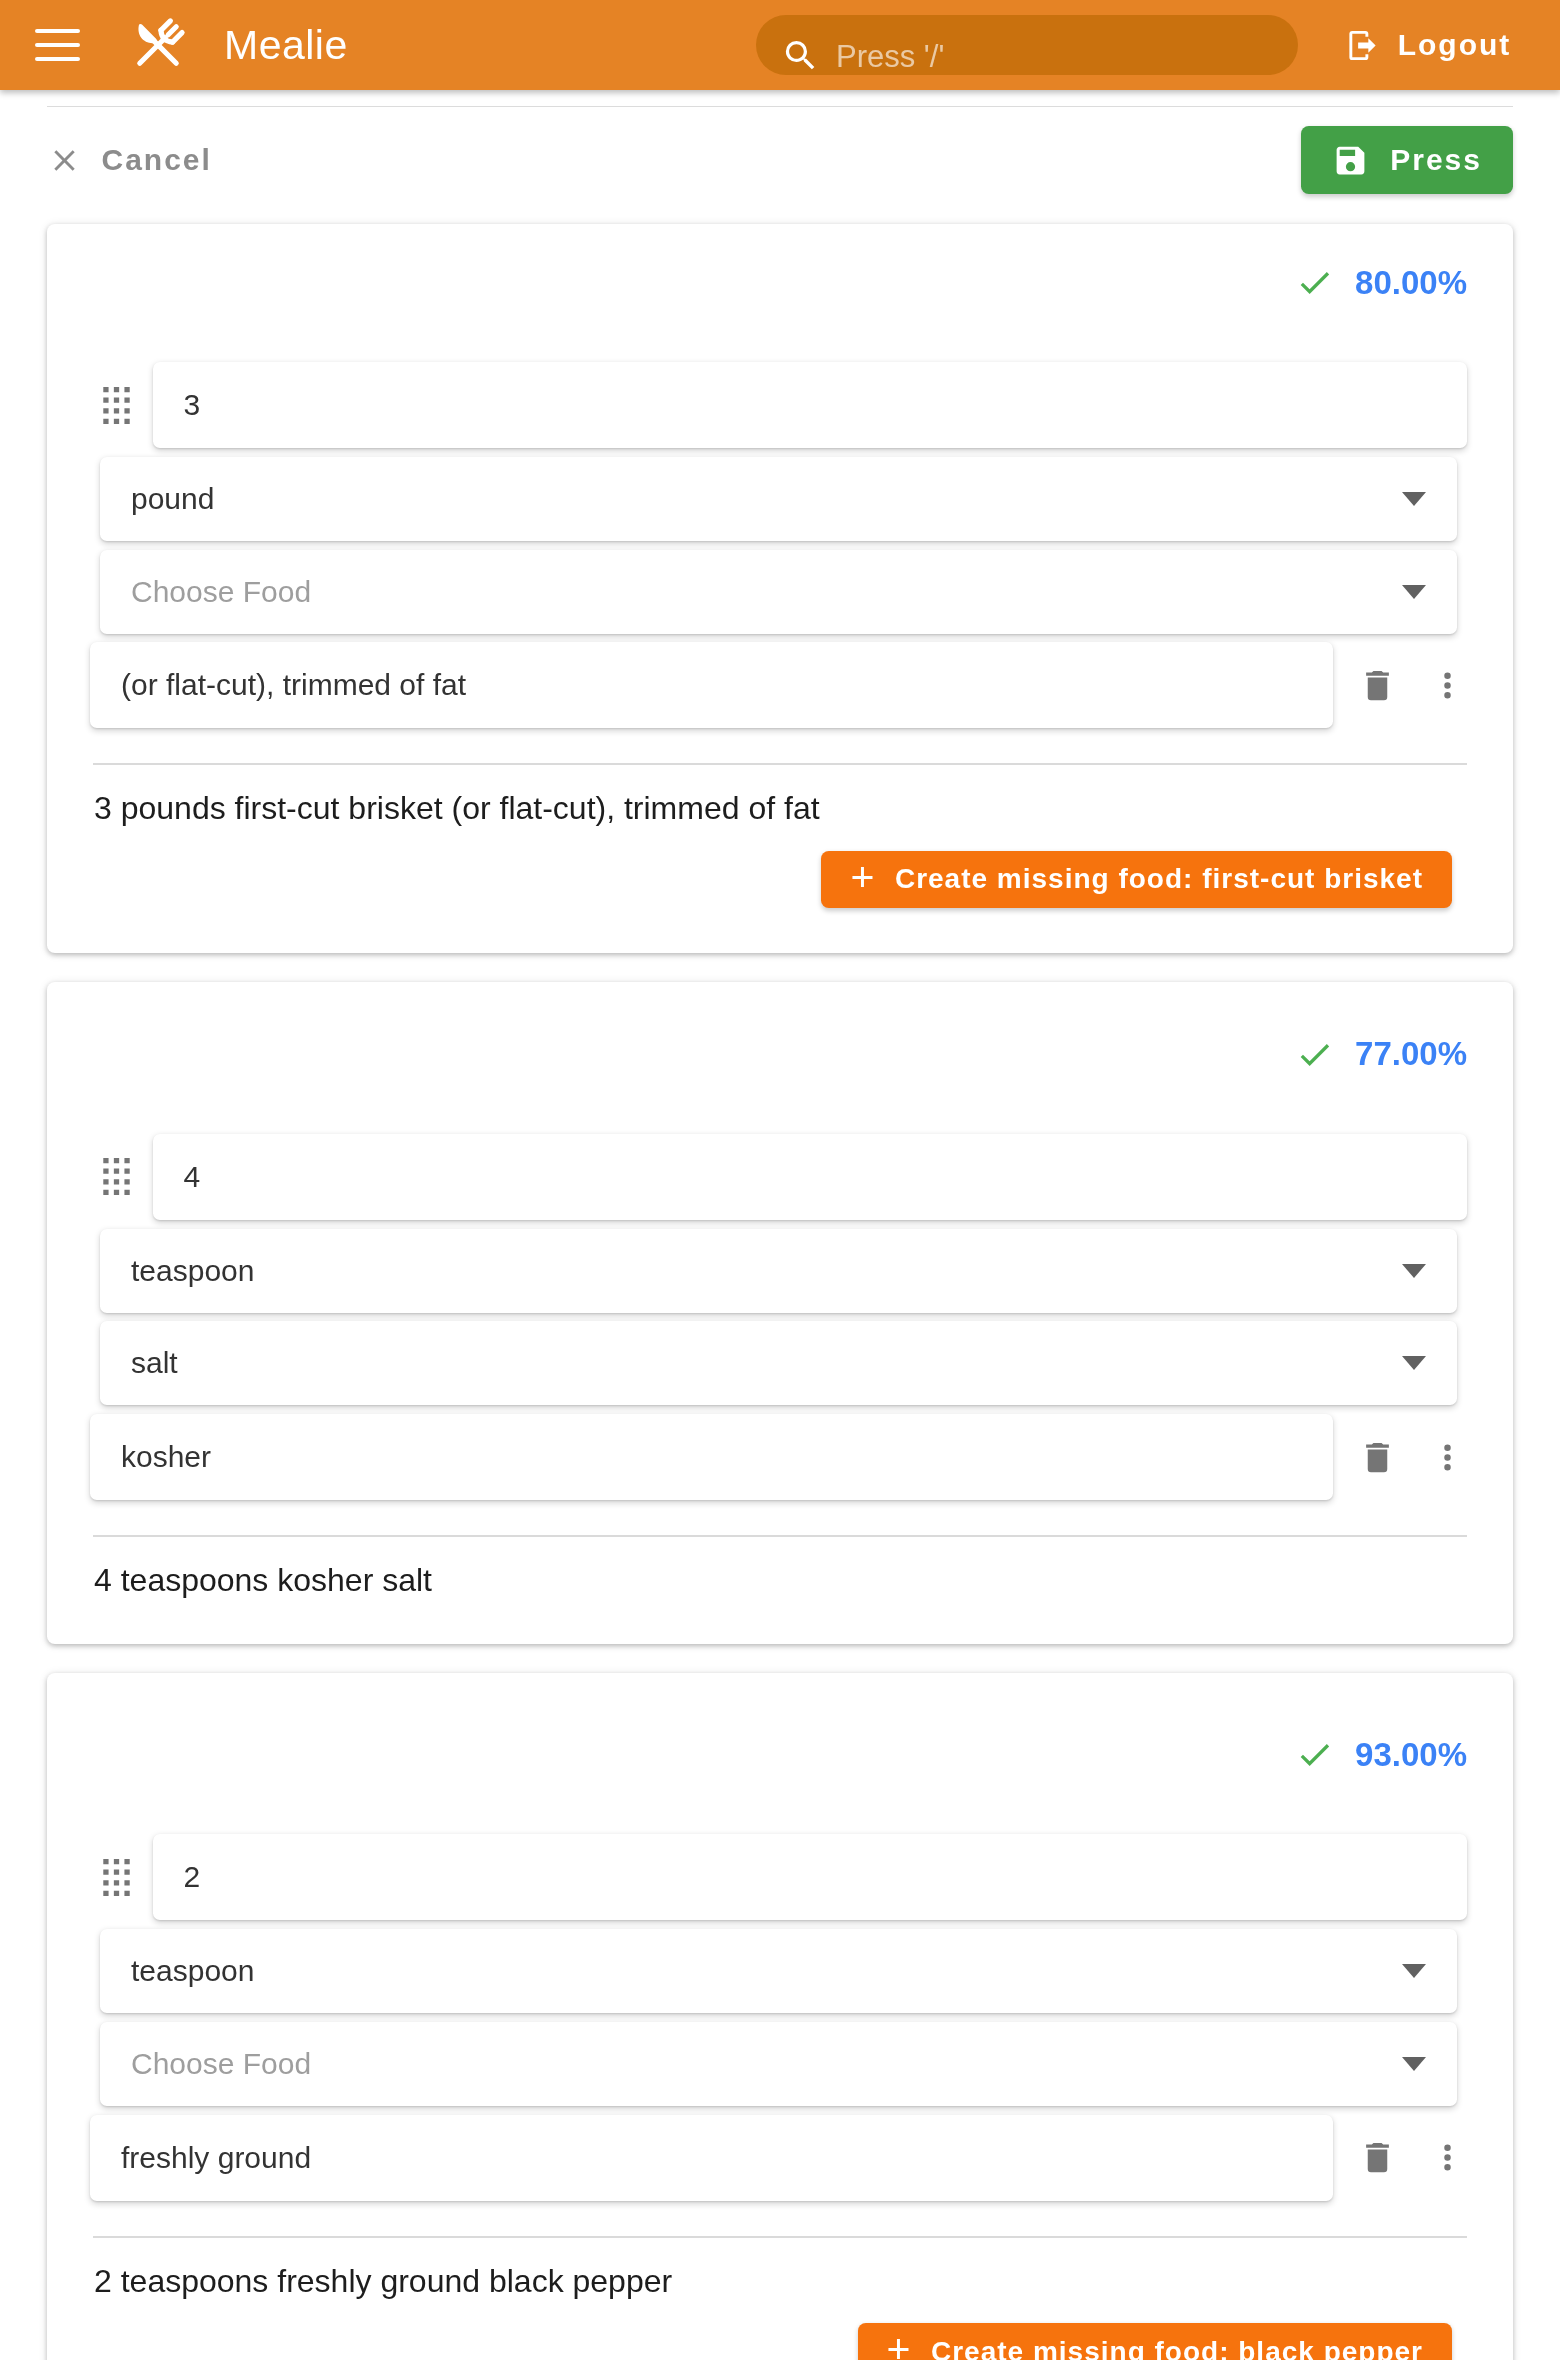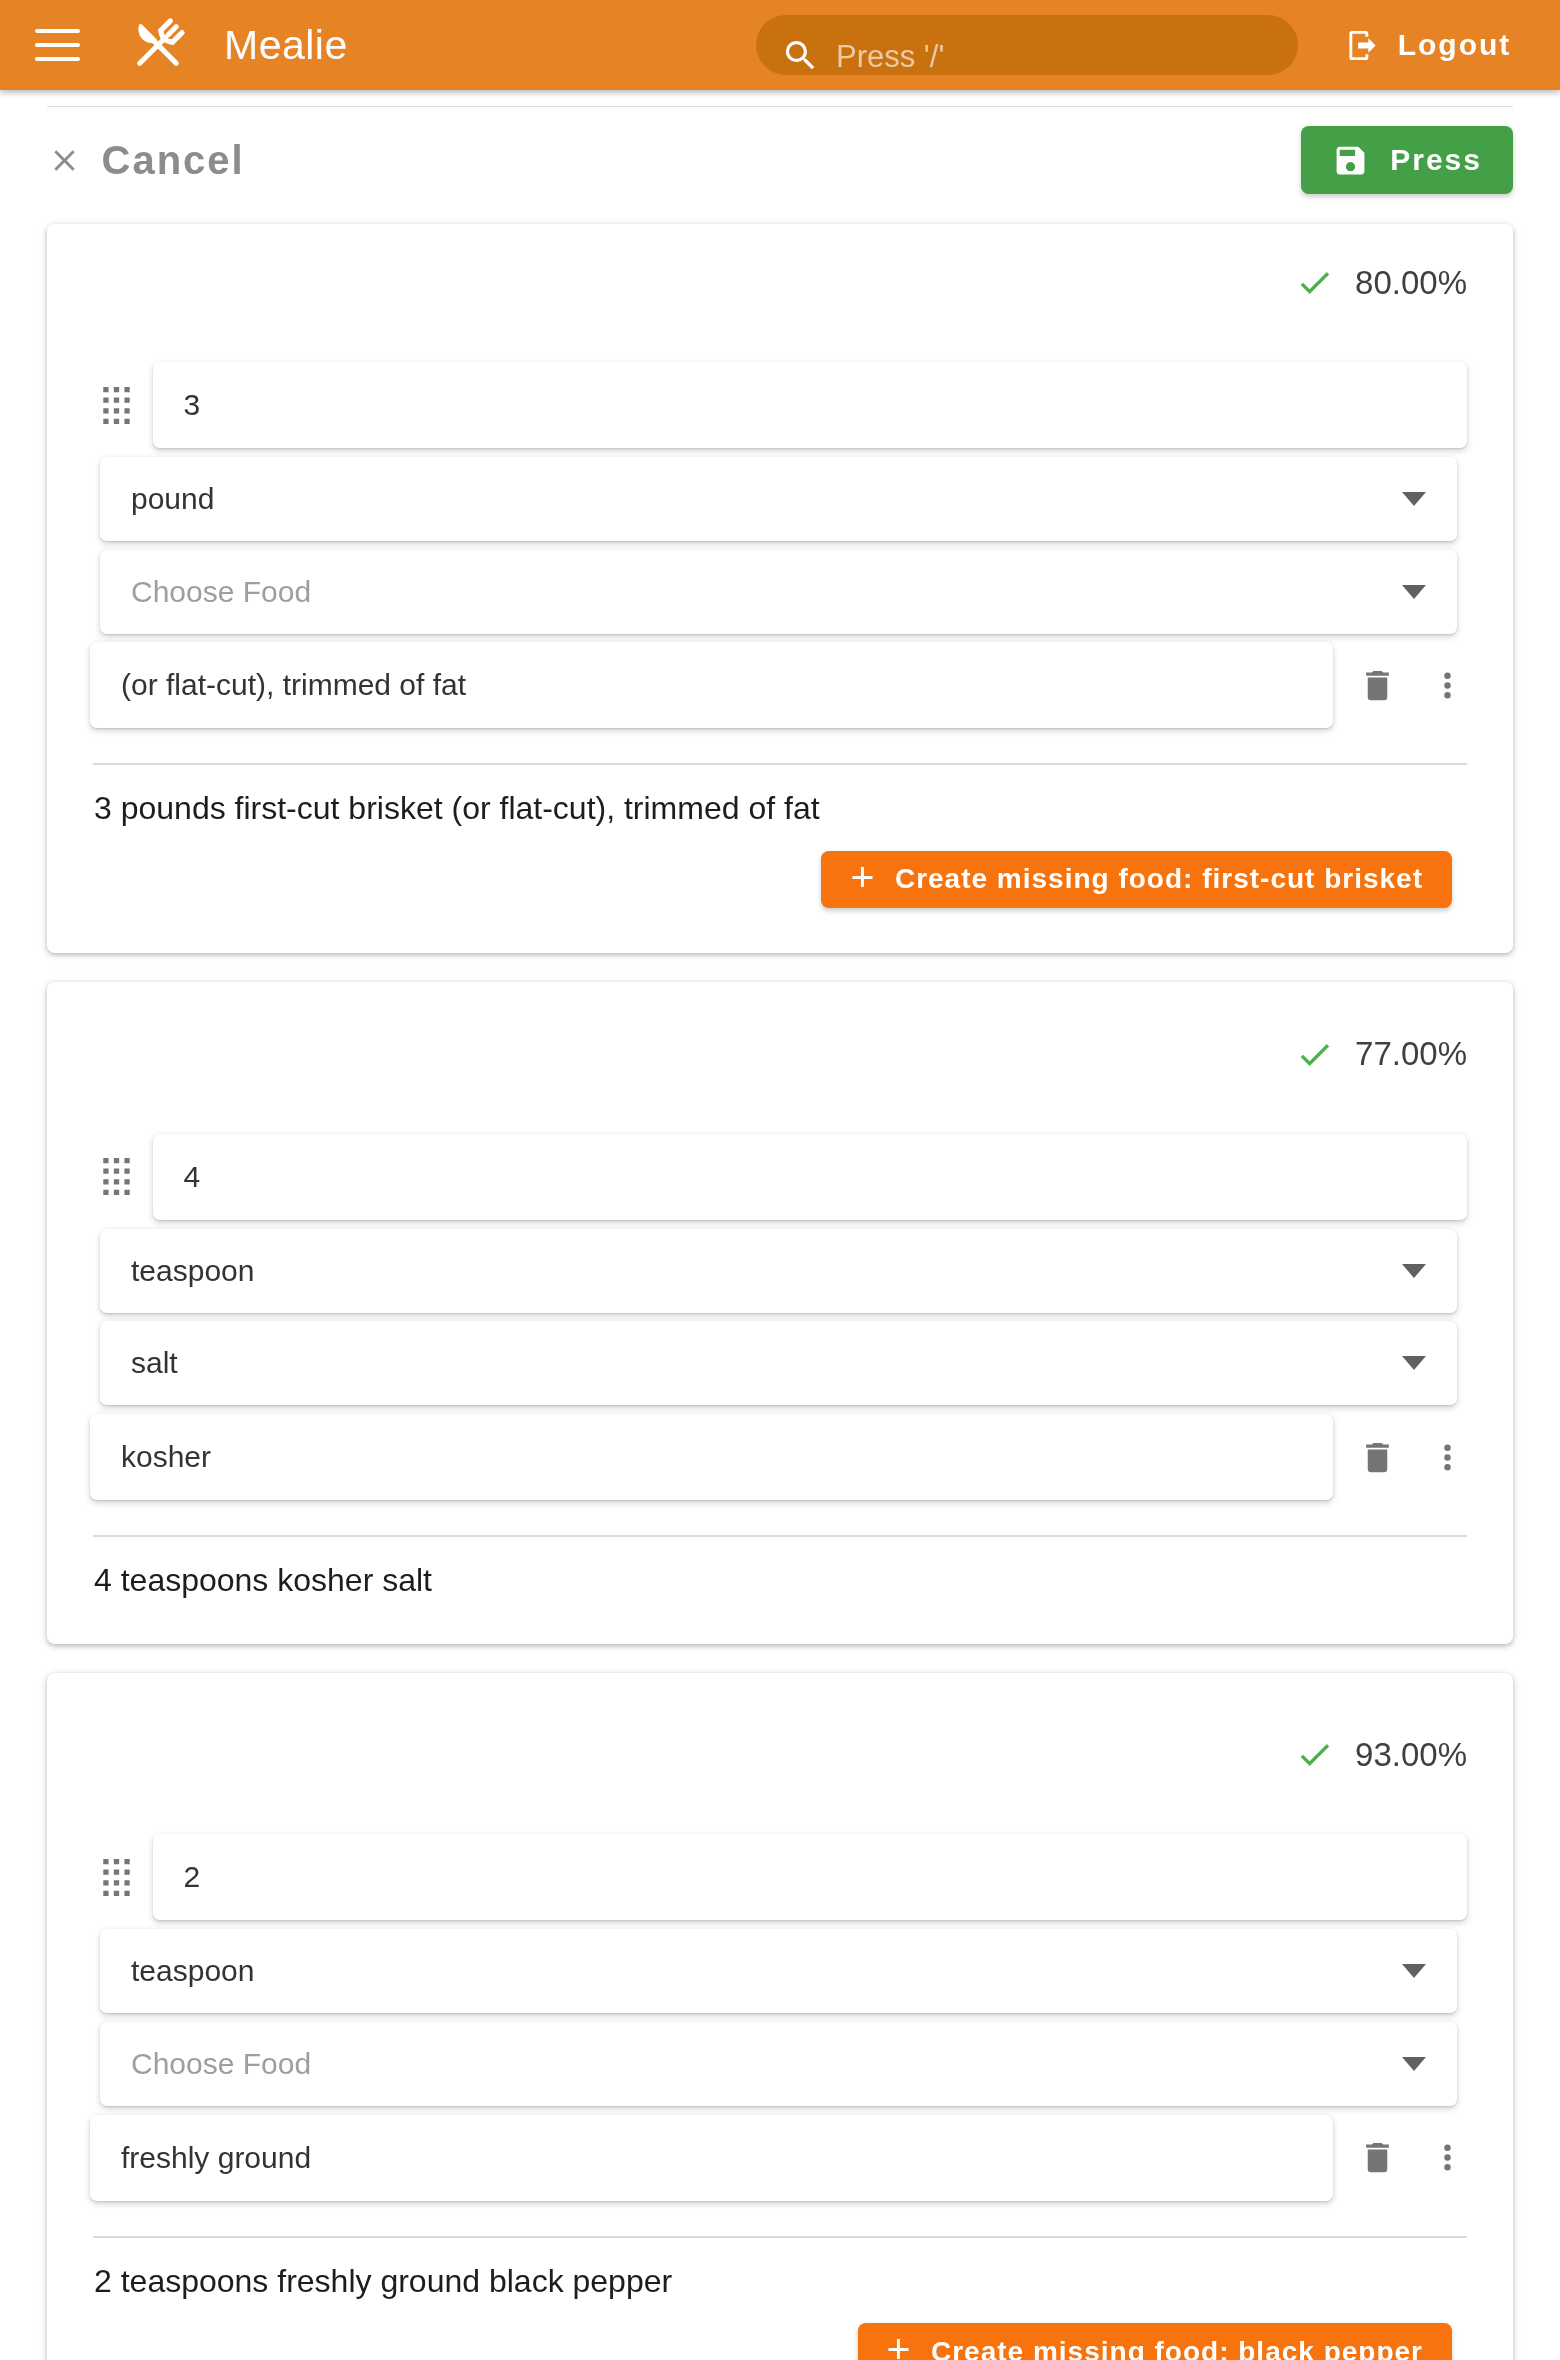--- a/index.html
+++ b/index.html
@@ -24,39 +24,39 @@
   .search-input::placeholder { color:rgba(255,255,255,0.62); }
   .logout-btn { display:flex; align-items:center; gap:17.6px; margin-left:33px; background:none; border:none;
                 color:#fff; font-size:30px; font-weight:700; letter-spacing:2px; cursor:pointer;
                 font-family:"Liberation Sans", sans-serif; padding:9.8px 13.7px; }
   .logout-btn svg { width:35px; height:35px; }
 
   
   .top-rule { margin:15.6px 47px 0; border-top:1px solid #DCDCDC; }
   .toolbar { display:flex; align-items:center; justify-content:space-between; padding:0 47px; margin-top:19.5px; }
   .cancel-link { display:flex; align-items:center; gap:19.5px; background:none; border:none; cursor:pointer;
-                 color:#8C8C8C; font-size:40px; font-weight:700; letter-spacing:2px;
+                 color:#8C8C8C; font-size:30px; font-weight:700; letter-spacing:2px;
                  font-family:"Liberation Sans", sans-serif; }
   .cancel-link svg { width:35px; height:35px; }
   .toolbar-actions { display:flex; gap:19.5px; }
   .btn { display:flex; align-items:center; gap:21.5px; border:none; border-radius:7.8px; height:68px;
          padding:0 31px; color:#fff; font-size:30px; font-weight:700; letter-spacing:2px; cursor:pointer;
          font-family:"Liberation Sans", sans-serif; box-shadow:0 2.9px 4.9px rgba(0,0,0,0.2); }
   .btn svg { width:37px; height:37px; }
   .btn-parse { background:#1F7FDB; }
   .btn-save  { background:#43A047; }
 
   
   .card { margin:29px 47px 0; background:#fff; border-radius:7.8px;
           box-shadow:0 2px 4.9px rgba(0,0,0,0.22), 0 1px 9.8px rgba(0,0,0,0.10); overflow:hidden; }
   .card:first-of-type { margin-top:30px; }
 
   .conf-row { display:flex; justify-content:flex-end; align-items:center; gap:21.5px; padding:39px 46px 0 0; }
   .conf-row svg { width:39px; height:39px; }
-  .conf-value { font-size:33px; color:#404040; }
+  .conf-value { font-size:33px; color:#3b82f6;font-weight:bold; }
 
   .qty-row { display:flex; align-items:center; margin-top:60px; }
   .drag-handle { margin-left:51px; width:37px; height:51px; flex:none; cursor:grab; display:flex;
                  align-items:center; }
   .drag-handle svg { width:37px; height:51px; }
   .solo-input { background:#fff; border:none; outline:none; border-radius:6.8px; height:86px;
                 font-size:30px; color:#333; padding:0 31px; font-family:"Liberation Sans", sans-serif;
                 box-shadow:0 2.9px 5.9px rgba(0,0,0,0.17), 0 1px 2px rgba(0,0,0,0.12); }
   .qty-input { flex:1; margin-left:17.6px; margin-right:46px; }
 

